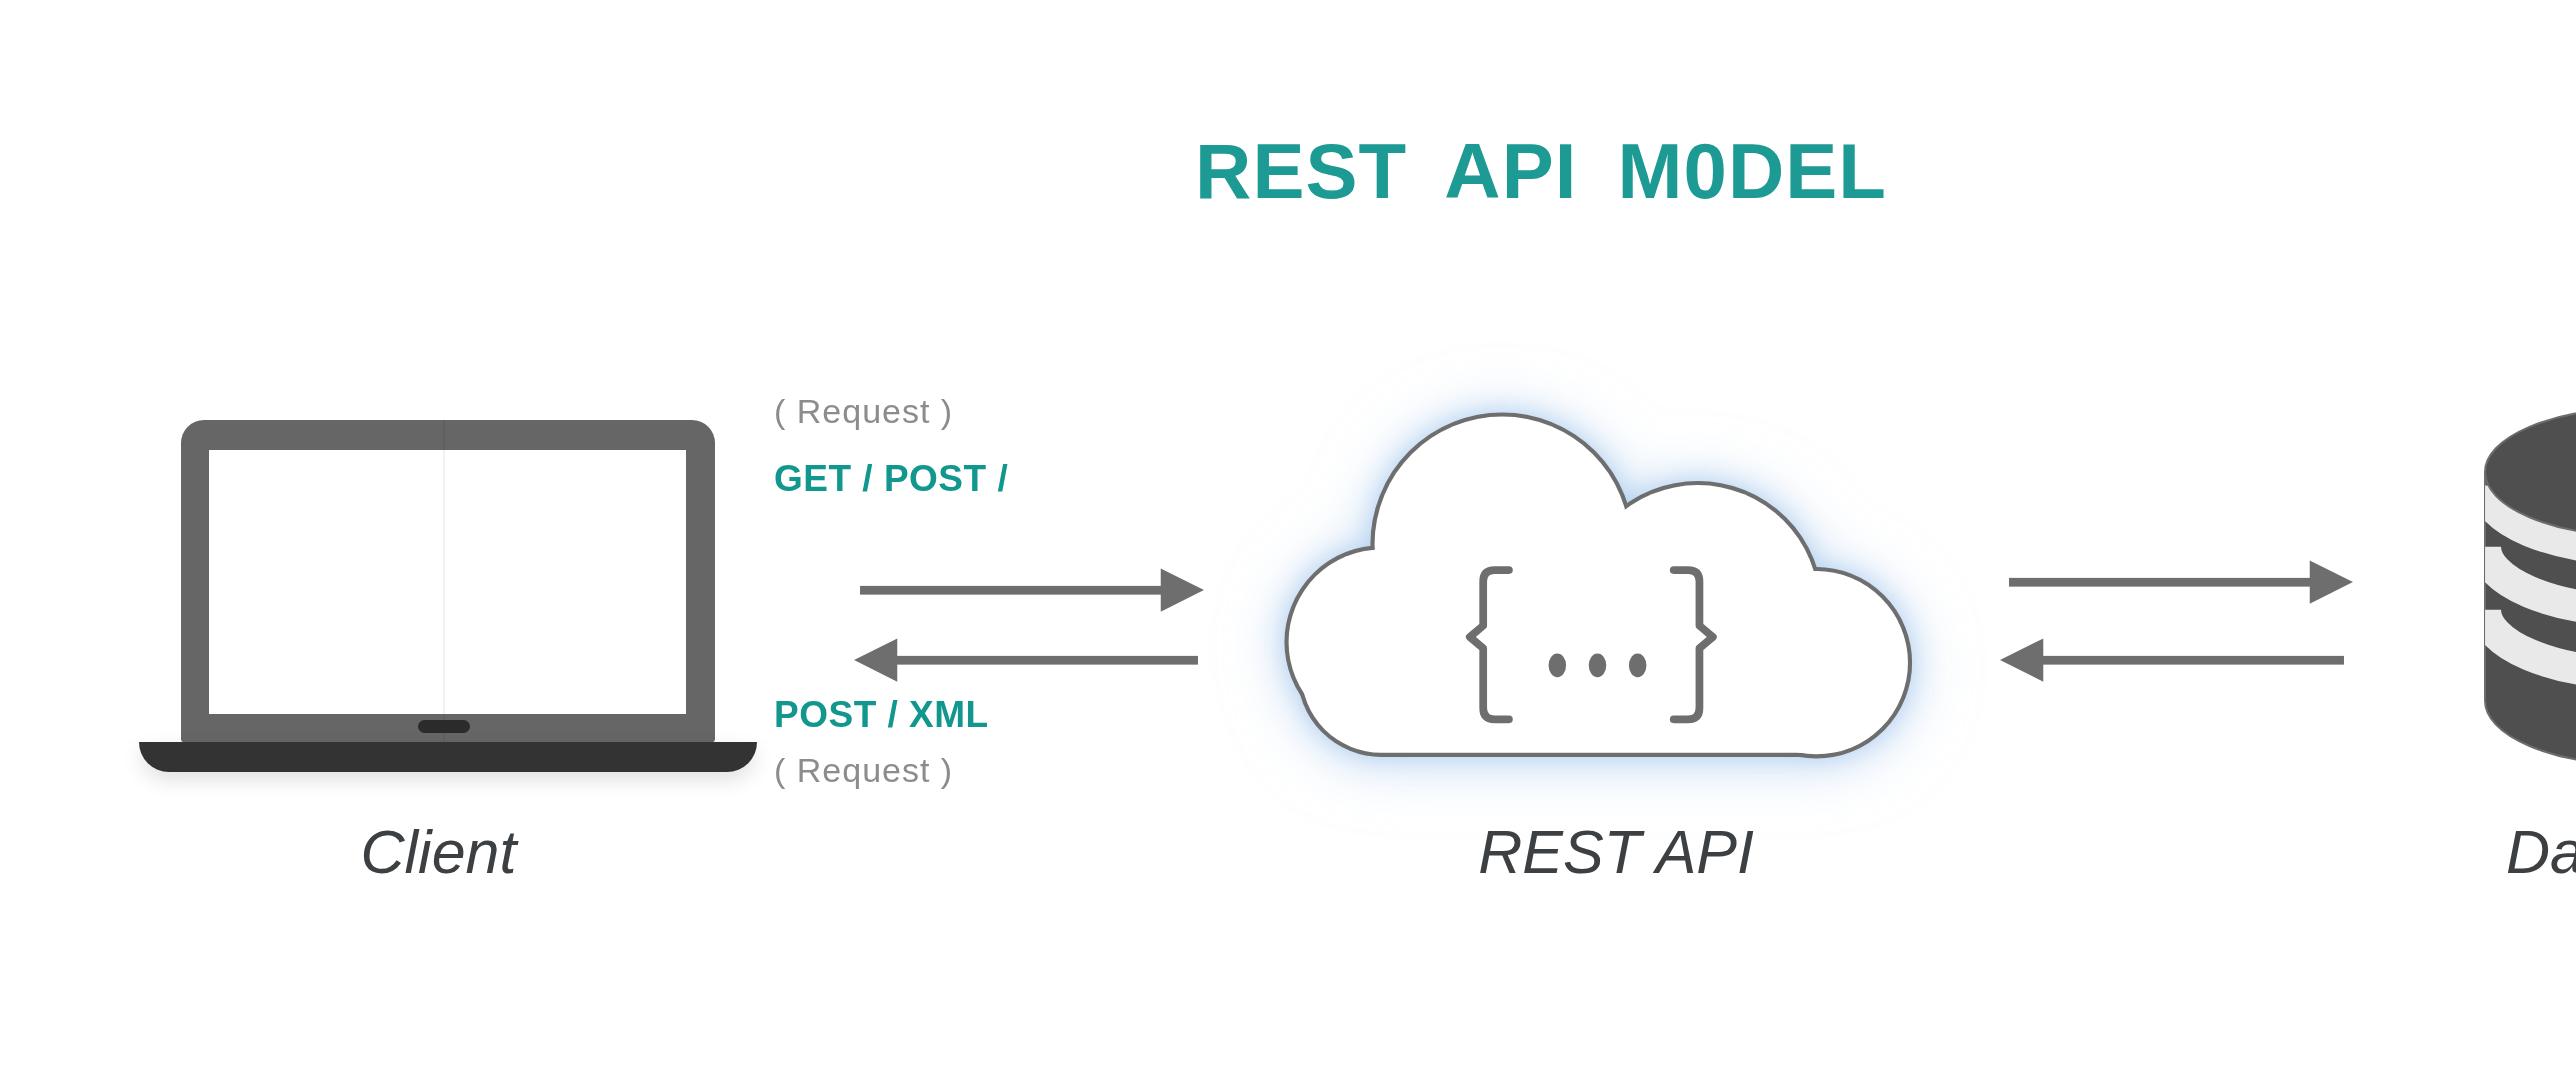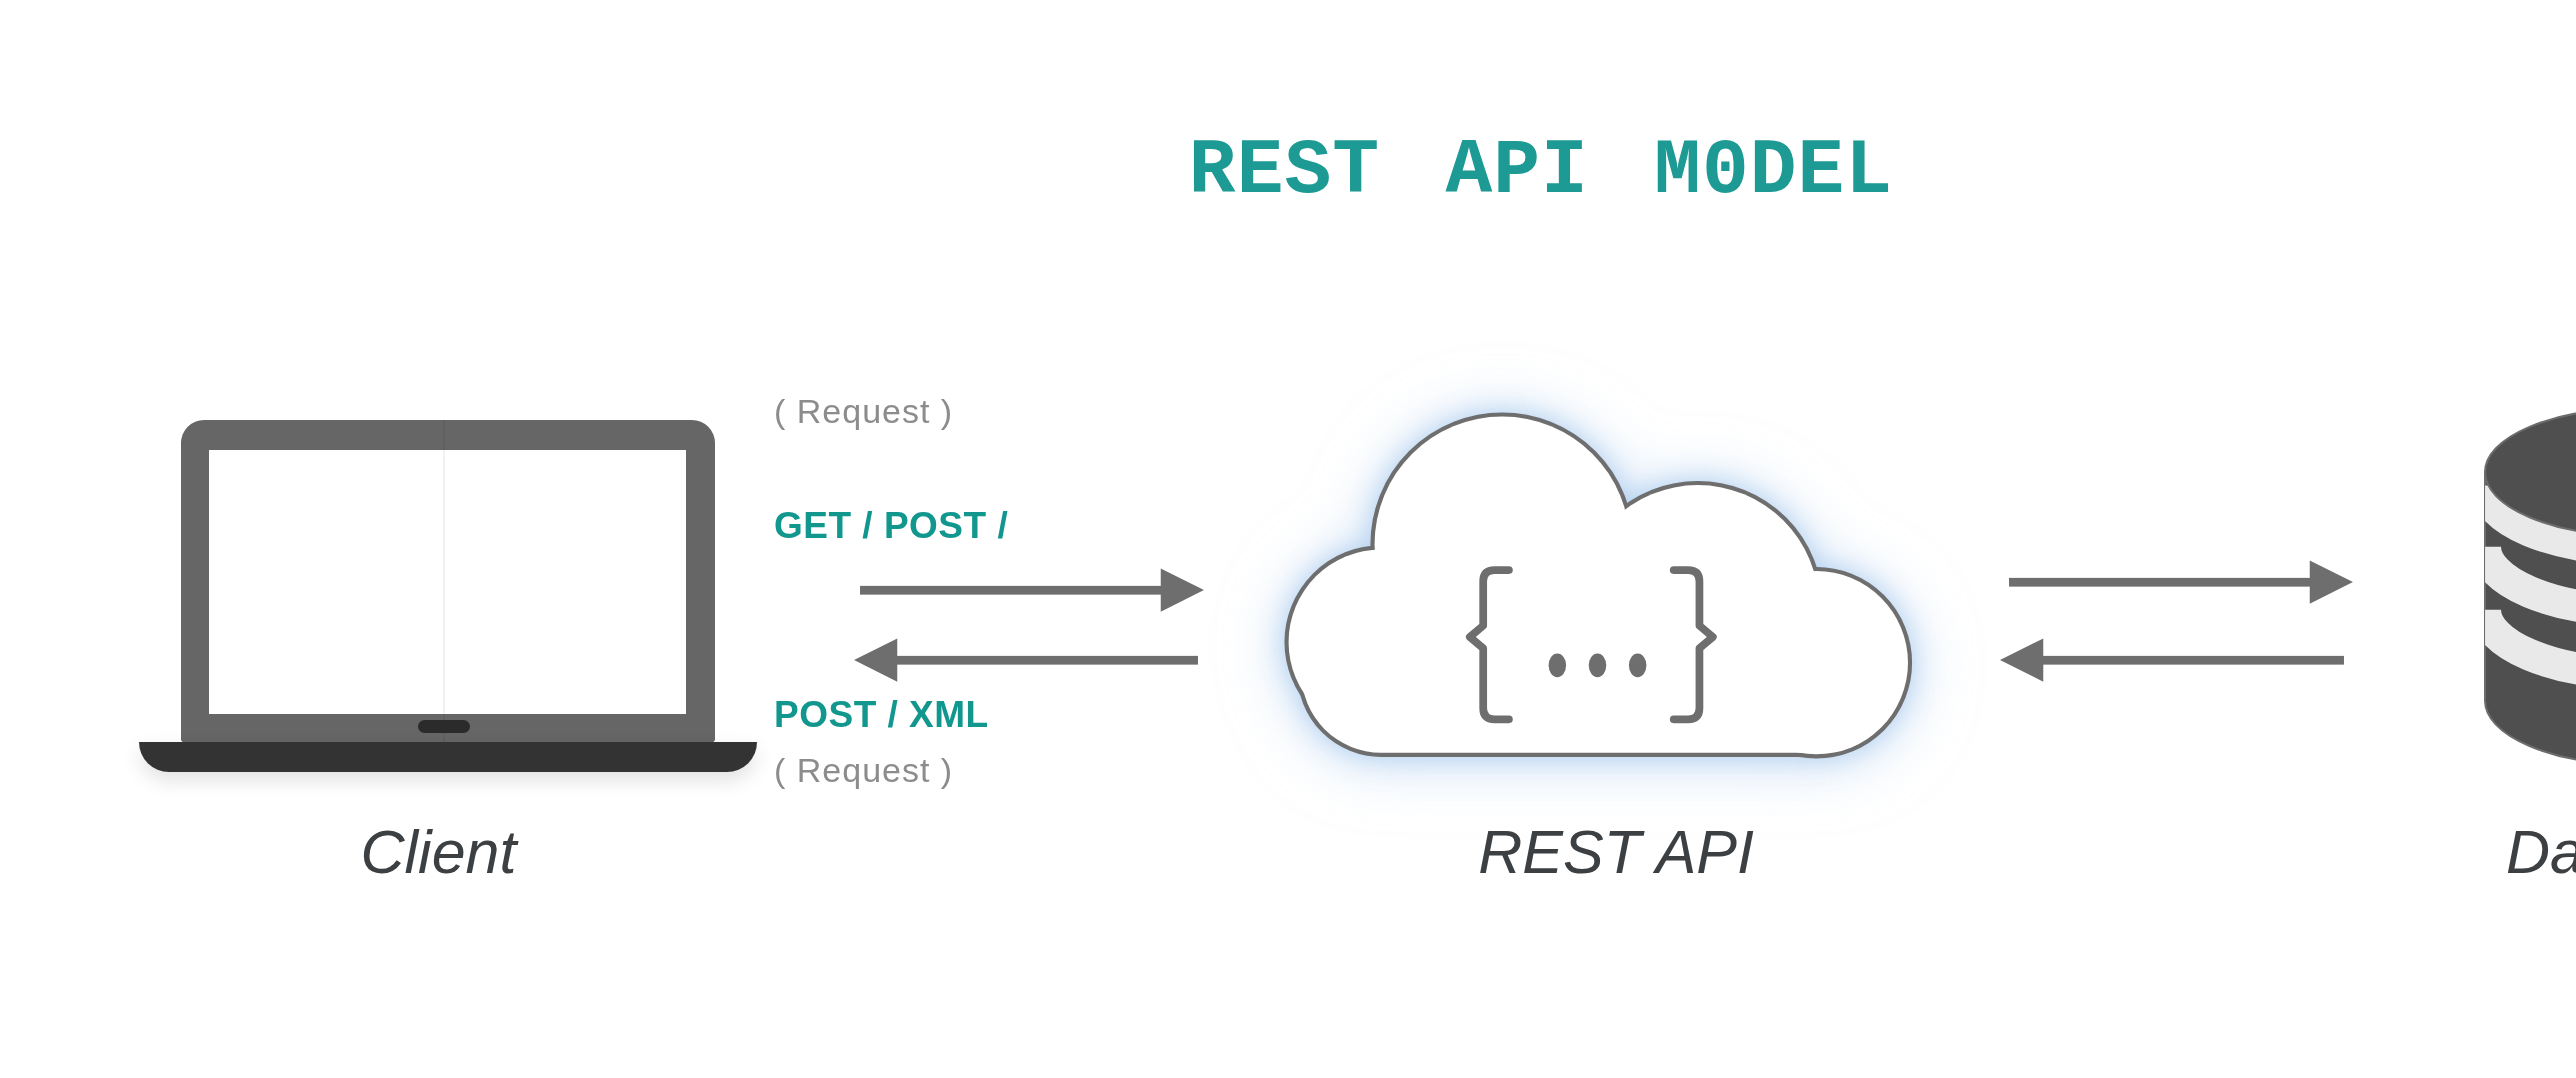--- a/index.html
+++ b/index.html
@@ -10,21 +10,21 @@
     width: 2933px;
     height: 1078px;
     background: var(--background, #ffffff);
     overflow: hidden;
   }
   .abs { position: absolute; }
 
   
   .page-title {
     left: 897px; top: 130px; width: 1288px;
-    font-family: Liberation Mono, monospace;
+    font-family: Liberation Sans, sans-serif;
     font-weight: 700;
     font-size: 78px;
     line-height: 82px;
     letter-spacing: 1px;
     word-spacing: 17.5px;
     text-align: center;
     color: var(--accent-teal, #1d9a94);
     white-space: nowrap;
   }
 
@@ -48,21 +48,21 @@
     color: var(--caption-gray, #8c8c8c);
     letter-spacing: 1px;
   }
   .methods {
     font-size: 37px; line-height: 47px;
     font-weight: 700;
     color: var(--method-teal, #12978e);
     letter-spacing: 0.5px;
   }
   .req-caption  { top: 389px; }
-  .req-line1    { top: 455px; margin-top: 47px; }
+  .req-line1    { top: 455px; }
   .req-line2    { top: 513px; }
   .resp-formats { top: 691px; }
   .resp-caption { top: 748px; }
 
   
   .arrow { color: var(--arrow-gray, #6e6e6e); }
   .arrow svg { display: block; }
 
   
   .laptop-bezel {

